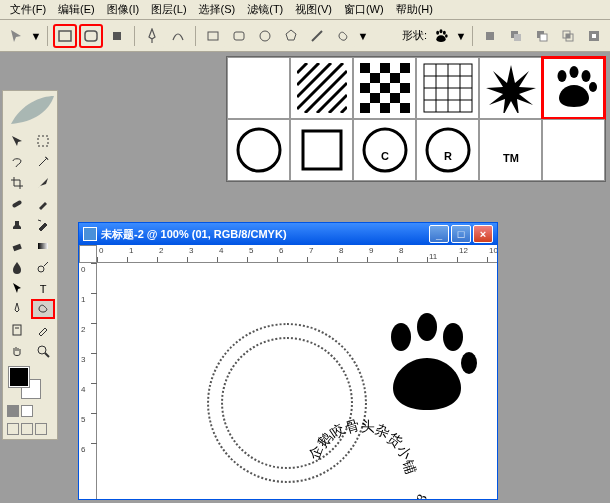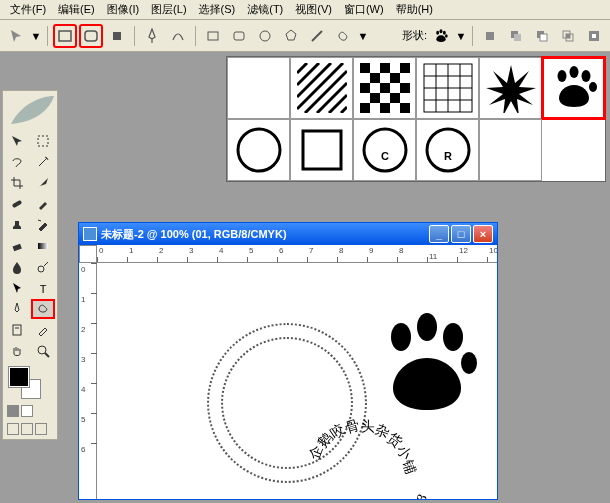--- a/index.html
+++ b/index.html
@@ -257,20 +257,25 @@
           <circle cx="25" cy="25" r="21" fill="none" stroke="#000" stroke-width="3"></circle>
           <text x="25" y="35" font-size="28" font-family="Arial" font-weight="bold" text-anchor="middle" fill="#000">C</text>
         </svg>
       </div>
     <div class="shape-cell">
         <svg viewBox="0 0 50 50">
           <circle cx="25" cy="25" r="21" fill="none" stroke="#000" stroke-width="3"></circle>
           <text x="25" y="35" font-size="28" font-family="Arial" font-weight="bold" text-anchor="middle" fill="#000">R</text>
         </svg>
       </div>
+    <div class="shape-cell">
+        <svg viewBox="0 0 50 50">
+          <text x="25" y="37" font-size="30" font-family="Arial" font-weight="bold" text-anchor="middle" fill="#000">TM</text>
+        </svg>
+      </div>
     <div class="shape-cell"></div>
   </div>
 </div>
 <div class="hint">爪印</div>
 
 <div class="toolbox">
   <div class="brush-pic">
     <svg width="50" height="34" viewBox="0 0 50 34">
         <path d="M5 30C15 10 35 2 48 2c-5 15-20 26-43 28z" fill="#9aa" opacity="0.8"></path>
       </svg>

